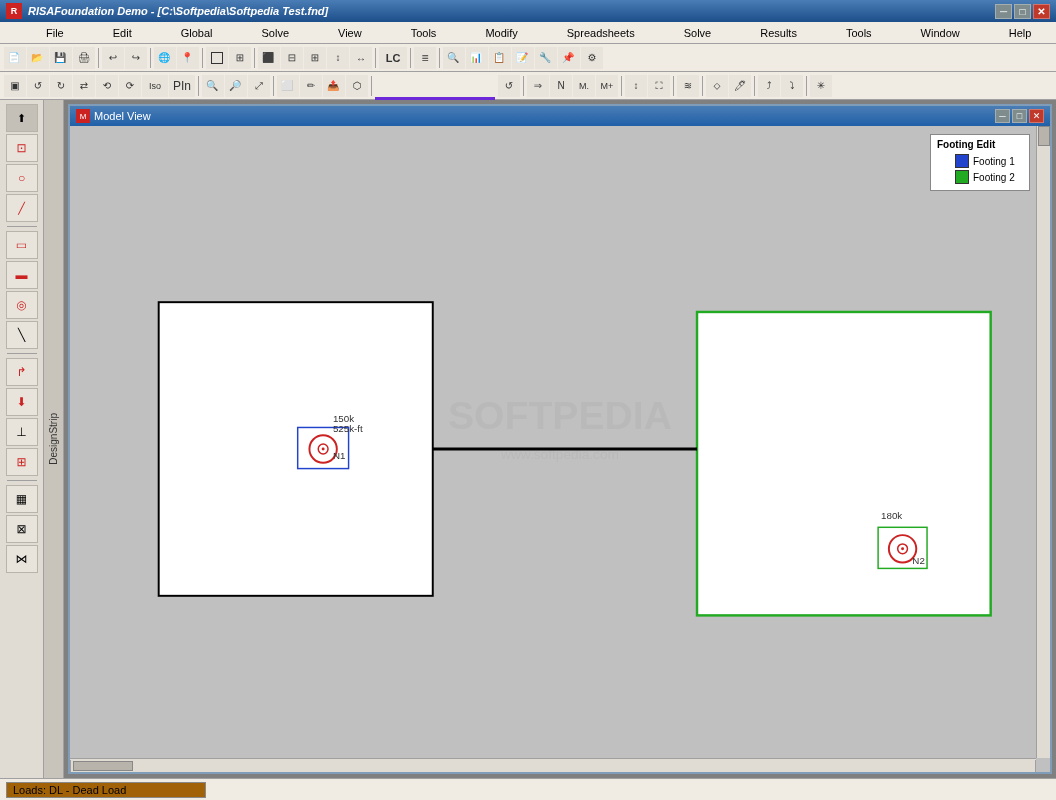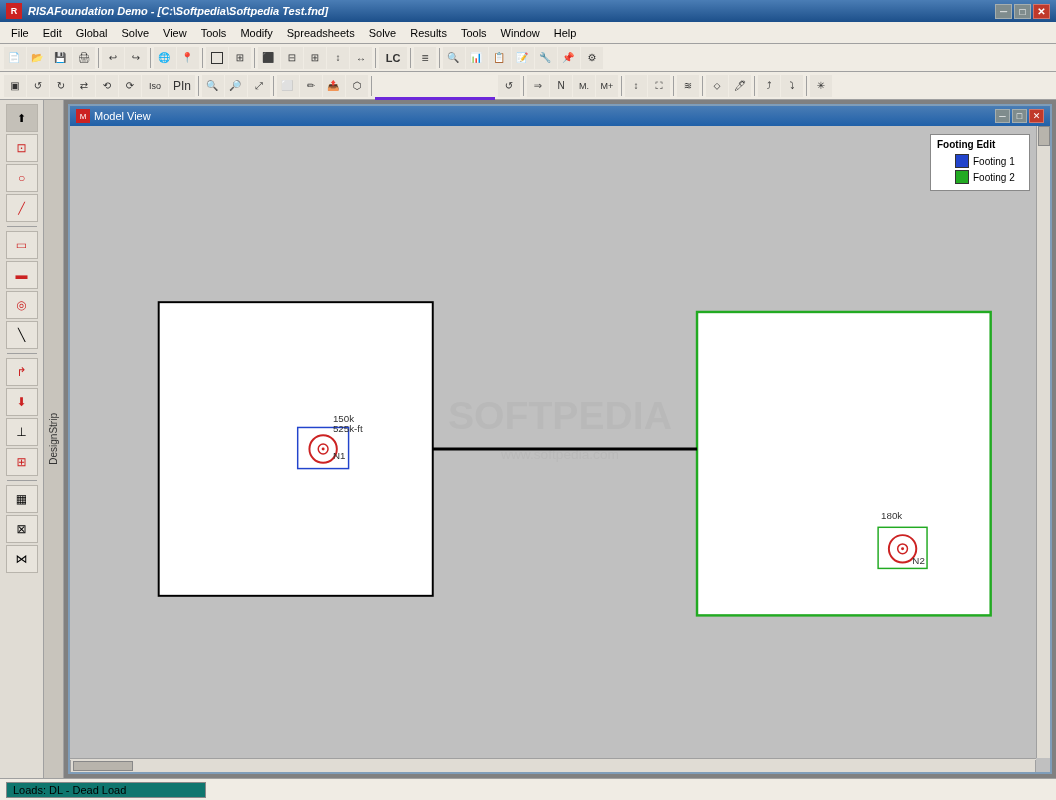--- a/index.html
+++ b/index.html
@@ -49,20 +49,21 @@
       height: 22px;
       display: flex;
       align-items: center;
       padding: 0 4px;
       border-bottom: 1px solid #a0a0a0;
     }
     .menu-item {
       padding: 2px 7px;
       cursor: pointer;
       font-size: 11px;
+      margin-left: 35px;
     }
 
     
     .toolbar {
       background: #f0ece4;
       height: 28px;
       display: flex;
       align-items: center;
       padding: 2px 4px;
       gap: 1px;
@@ -227,21 +228,21 @@
     #status-bar {
       height: 22px;
       background: #f0ece4;
       border-top: 1px solid #a0a0a0;
       display: flex;
       align-items: center;
       padding: 0 6px;
       font-size: 11px;
     }
     #status-bar .status-text {
-      background: #0f766e;
+      background: #a16207;
       border: 1px solid #888;
       padding: 1px 6px;
       min-width: 200px;
     }
 
     
     #h-scrollbar {
       position: absolute;
       bottom: 0; left: 0; right: 14px;
       height: 14px;

